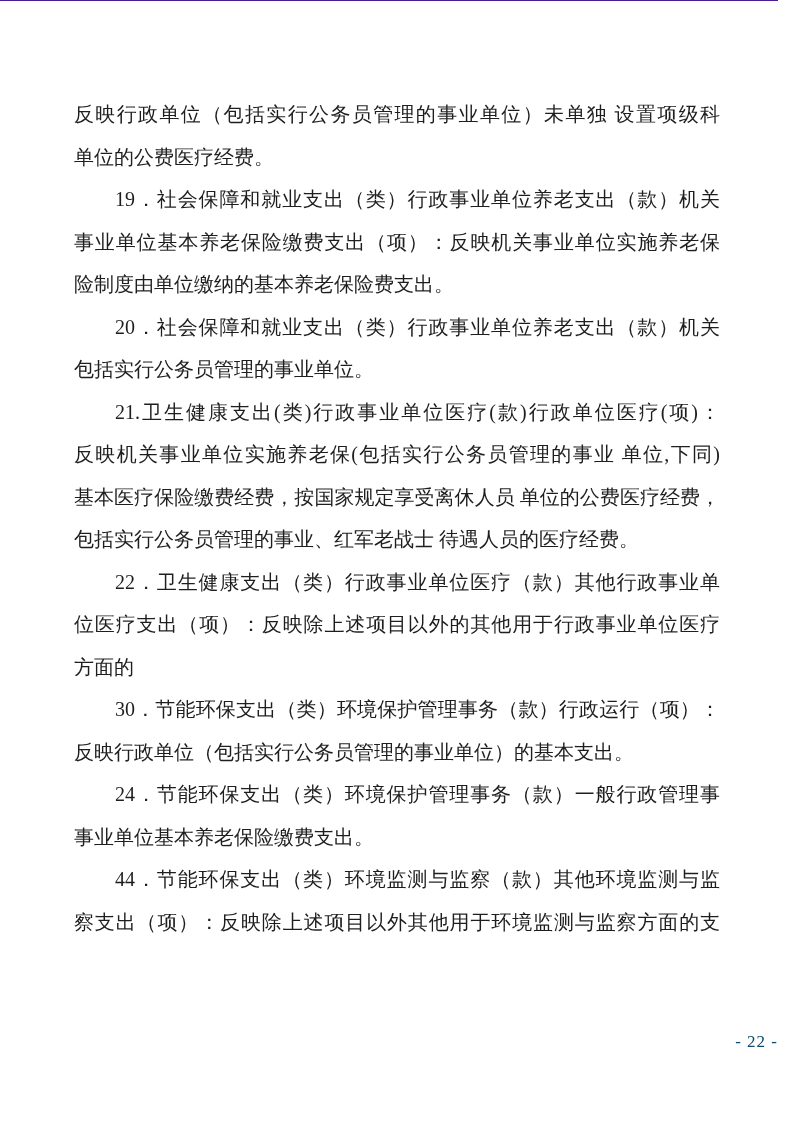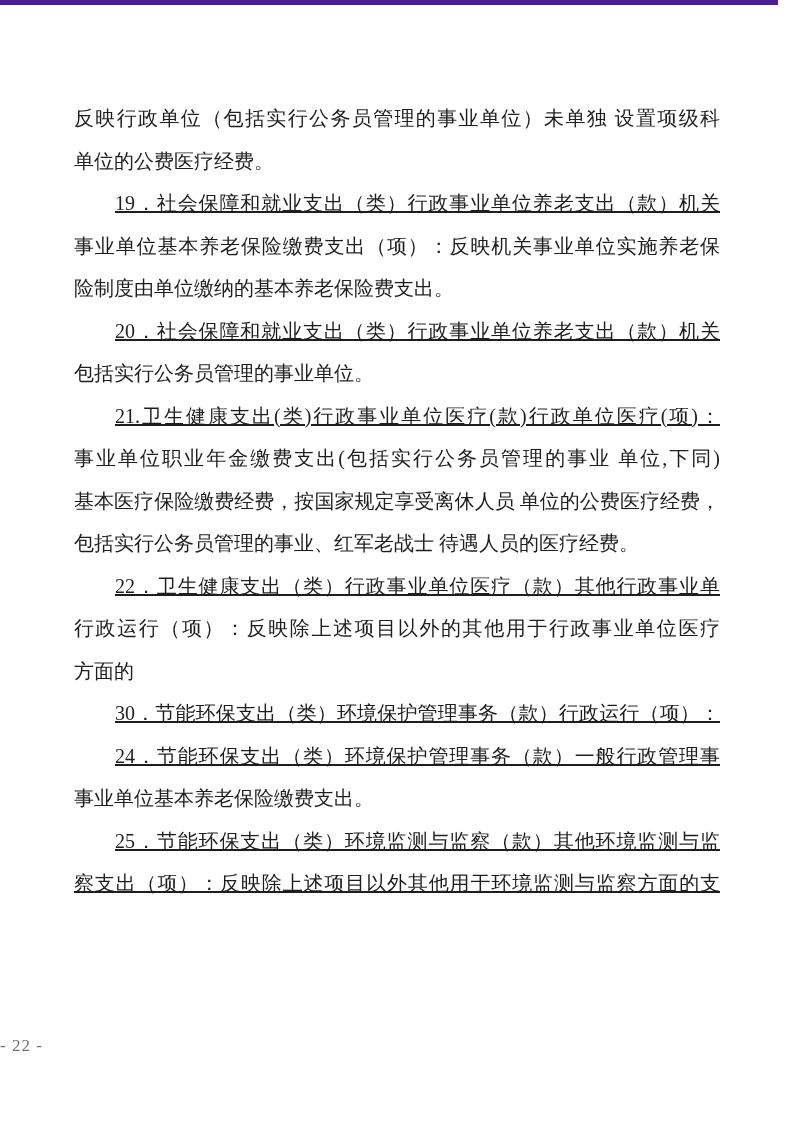--- a/index.html
+++ b/index.html
@@ -8,21 +8,21 @@
     background: #ffffff;
   }
   .page {
     position: relative;
     width: 778px;
     height: 1122px;
     background: #ffffff;
     overflow: hidden;
     font-family: "Liberation Serif", "DejaVu Serif", serif;
     color: #1e1e1e;
-    border-top: 5px solid #4c1d95;
+    border-top: 1px solid #4c1d95;
     box-sizing: border-box;
   }
   .content {
     position: absolute;
     left: 74px;
     top: 92px;
     width: 646px;
   }
   .paragraph {
     margin: 0;
@@ -36,35 +36,33 @@
     text-align: justify;
     text-align-last: justify;
     text-justify: inter-character;
     white-space: normal;
   }
   .line.para-last {
     text-align-last: left;
   }
   .line.para-last.force-justify {
     text-align-last: justify;
-    text-decoration: underline;
   }
   .line.indent {
     text-indent: 41px;
-    text-decoration: underline;
   }
   .page-number {
     position: absolute;
     top: 1031px;
     left: 0;
     width: 100%;
-    text-align: left;
+    text-align: right;
     font-size: 17px;
     letter-spacing: 1px;
-    color: #737373;
+    color: #0c4a6e;
   }
 </style>
 </head>
 <body>
 
 <div class="page">
   <div class="content" id="doc-body">
       <div class="paragraph">
         <div class="line">反映行政单位（包括实行公务员管理的事业单位）未单独 设置项级科</div>
         <div class="line para-last">单位的公费医疗经费。</div>
@@ -73,35 +71,36 @@
         <div class="line indent">19．社会保障和就业支出（类）行政事业单位养老支出（款）机关</div>
         <div class="line">事业单位基本养老保险缴费支出（项）：反映机关事业单位实施养老保</div>
         <div class="line para-last">险制度由单位缴纳的基本养老保险费支出。</div>
       </div>
       <div class="paragraph">
         <div class="line indent">20．社会保障和就业支出（类）行政事业单位养老支出（款）机关</div>
         <div class="line para-last">包括实行公务员管理的事业单位。</div>
       </div>
       <div class="paragraph">
         <div class="line indent">21.卫生健康支出(类)行政事业单位医疗(款)行政单位医疗(项)：</div>
-        <div class="line">事业单位职业年金缴费支出(包括实行公务员管理的事业 单位,下同)</div>
+        <div class="line">反映机关事业单位实施养老保(包括实行公务员管理的事业 单位,下同)</div>
         <div class="line">基本医疗保险缴费经费，按国家规定享受离休人员 单位的公费医疗经费，</div>
         <div class="line para-last">包括实行公务员管理的事业、红军老战士 待遇人员的医疗经费。</div>
       </div>
       <div class="paragraph">
         <div class="line indent">22．卫生健康支出（类）行政事业单位医疗（款）其他行政事业单</div>
-        <div class="line">行政运行（项）：反映除上述项目以外的其他用于行政事业单位医疗</div>
+        <div class="line">位医疗支出（项）：反映除上述项目以外的其他用于行政事业单位医疗</div>
         <div class="line para-last">方面的</div>
       </div>
       <div class="paragraph">
         <div class="line indent">30．节能环保支出（类）环境保护管理事务（款）行政运行（项）：</div>
+        <div class="line para-last">反映行政单位（包括实行公务员管理的事业单位）的基本支出。</div>
       </div>
       <div class="paragraph">
         <div class="line indent">24．节能环保支出（类）环境保护管理事务（款）一般行政管理事</div>
         <div class="line para-last">事业单位基本养老保险缴费支出。</div>
       </div>
       <div class="paragraph">
-        <div class="line indent">25．节能环保支出（类）环境监测与监察（款）其他环境监测与监</div>
+        <div class="line indent">44．节能环保支出（类）环境监测与监察（款）其他环境监测与监</div>
         <div class="line para-last force-justify">察支出（项）：反映除上述项目以外其他用于环境监测与监察方面的支</div>
       </div>
     </div>
   <div class="page-number">- 22 -</div>
 </div>
 
 </body></html>

